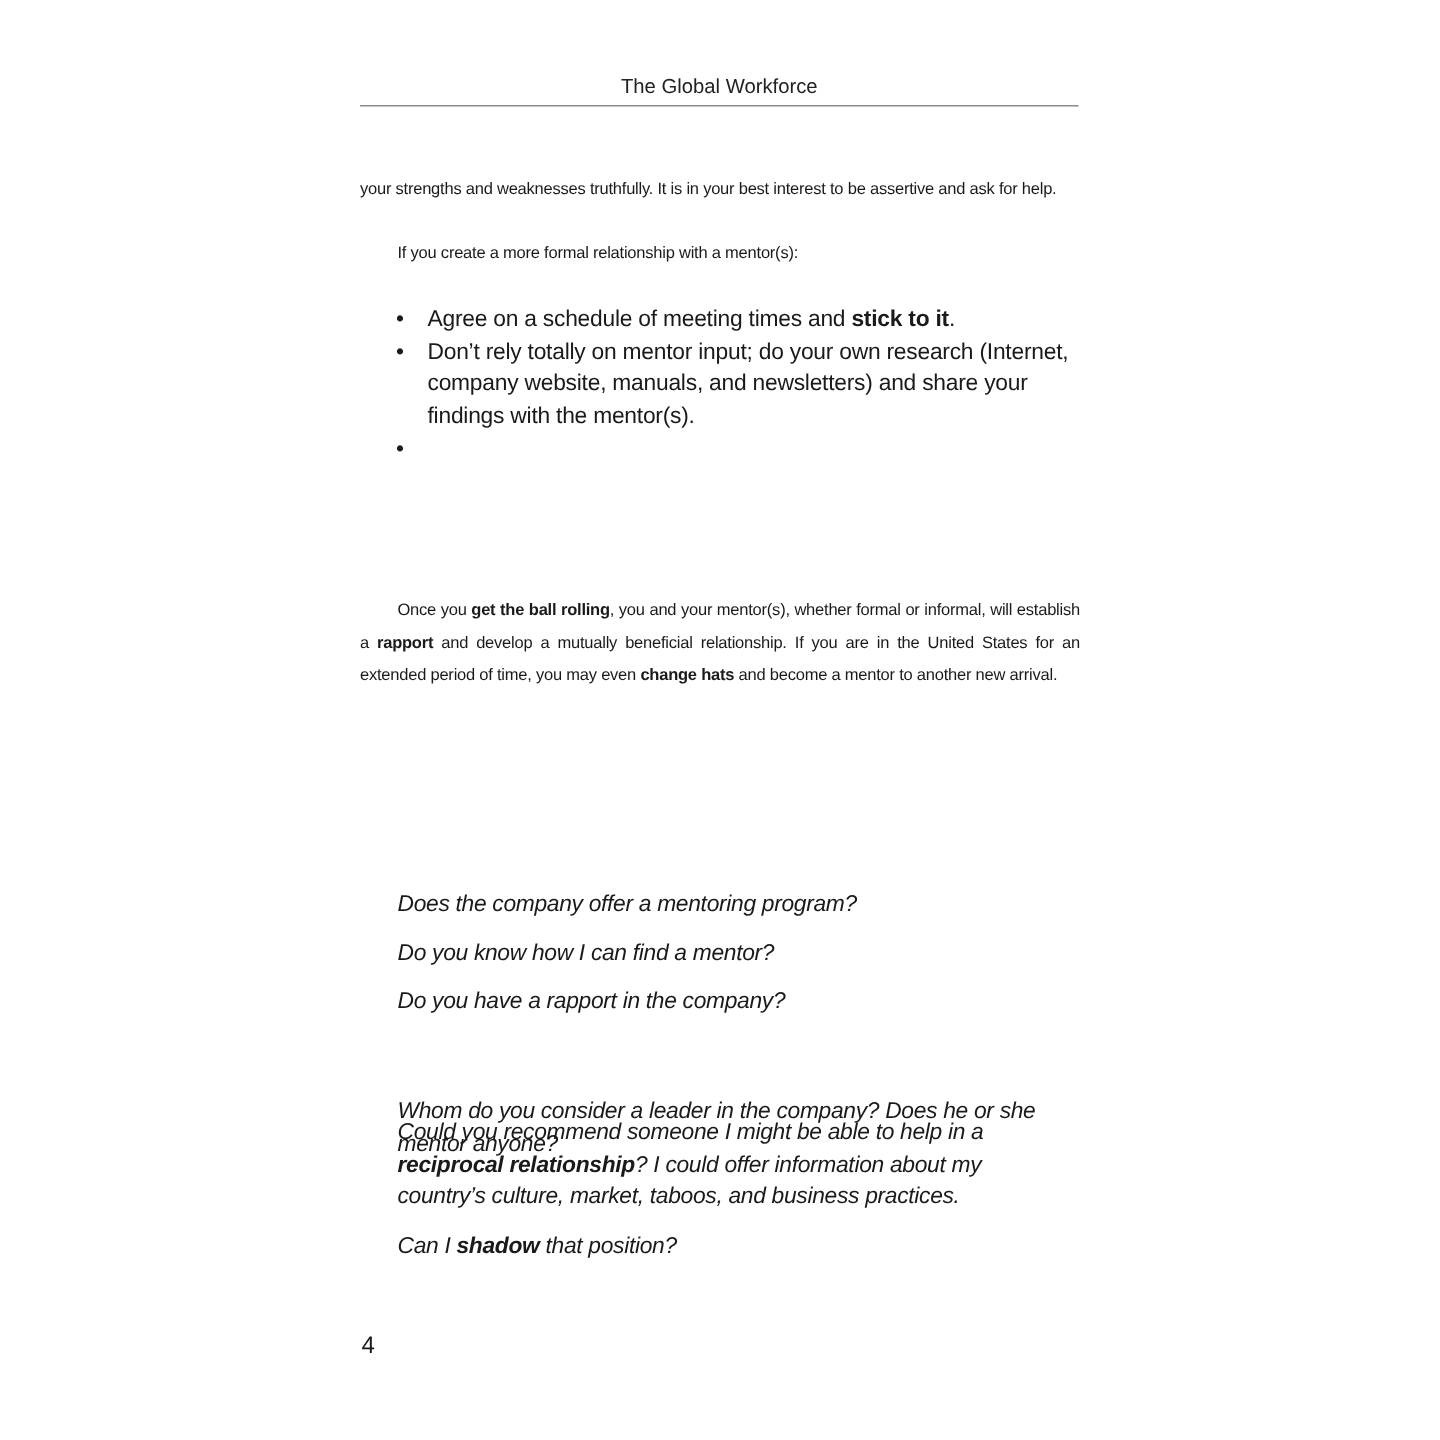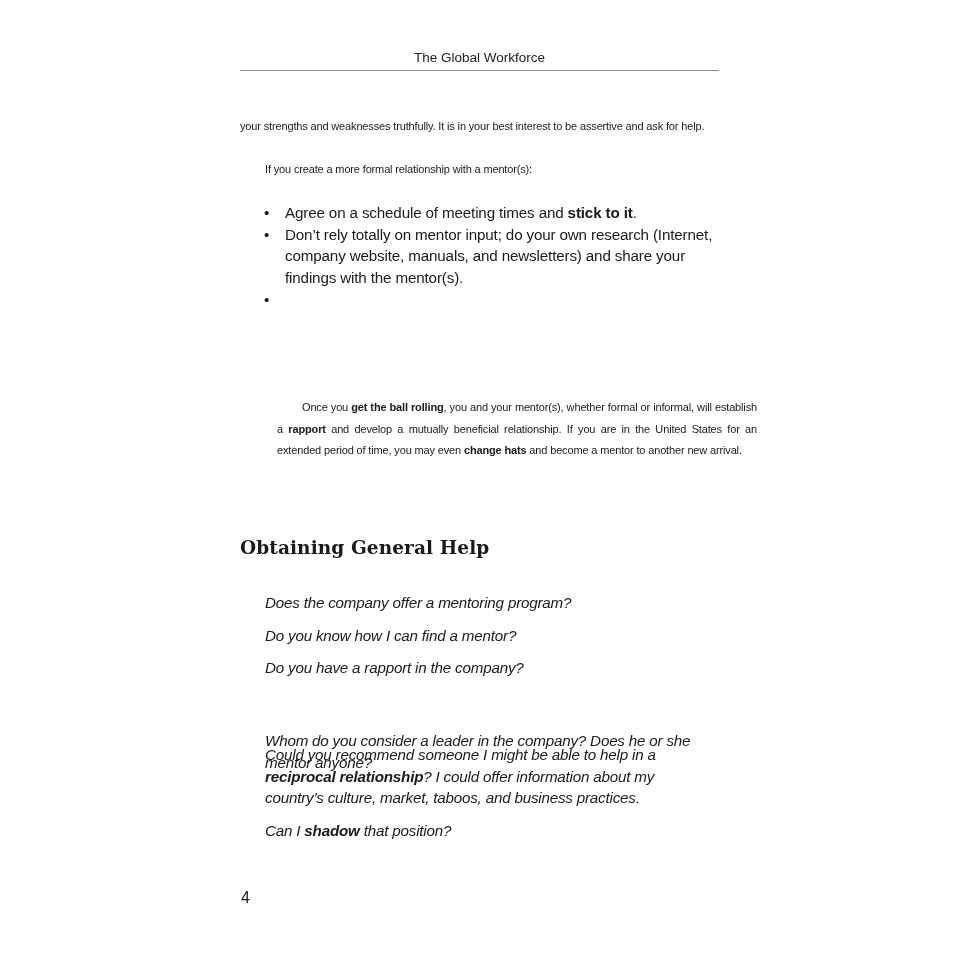--- a/index.html
+++ b/index.html
@@ -10,21 +10,21 @@
   .head-rule { position: absolute; left: 240px; top: 70px; width: 479px; height: 0;
                border-top: 1px solid #8a8a8a; }
   .body-text { position: absolute; left: 240px; width: 480px; font-size: 11px;
                line-height: 21.7px; color: #1a1a1a; letter-spacing: -0.15px; }
   .p1 { top: 116px; }
   .p2 { top: 159px; text-indent: 25px; }
   .bullets { position: absolute; left: 240px; top: 202px; width: 480px; margin: 0; padding: 0;
              list-style: none; font-size: 15.2px; line-height: 21.7px; letter-spacing: -0.15px; }
   .bullets li { position: relative; padding-left: 45px; }
   .bullet-dot { position: absolute; left: 24px; top: 0; }
-  .p3 { top: 397px; text-align: justify; text-indent: 25px; margin-left: 37px; }
+  .p3 { top: 397px; text-align: justify; text-indent: 25px; }
   b, .b { font-weight: bold; }
   .section-heading { position: absolute; left: 240px; top: 537px; width: 480px;
                      font-family: "DejaVu Serif", serif; font-weight: bold; font-size: 18.5px;
                      line-height: 22px; color: #1a1a1a; letter-spacing: 0.1px; }
   .phrase { position: absolute; left: 265px; width: 440px; font-style: italic; font-size: 15.2px;
             line-height: 21.7px; letter-spacing: -0.2px; color: #1a1a1a; }
   .ph1 { top: 592px; } .ph2 { top: 625px; } .ph3 { top: 657px; }
   .ph4 { top: 690px; margin-top: 40px; } .ph5 { top: 744px; } .ph6 { top: 820px; }
   .page-number { position: absolute; left: 241px; top: 888px; font-size: 16px; line-height: 20px; }
 </style>
@@ -47,21 +47,20 @@
     <span>Don’t rely totally on mentor input; do your own research (Internet, company website, manuals, and newsletters) and share your findings with the mentor(s).</span>
   </li>
   <li>
     <span class="bullet-dot">•</span>
   </li>
 </ul>
 
 <div class="body-text p3"><span>Once you </span><b>get the ball rolling</b><span>, you and your mentor(s), whether formal or informal, will establish a </span><b>rapport</b><span> and develop a mutually beneficial relationship. If you are in the United States for an extended period of time, you may even </span><b>change hats</b><span> and become a mentor to another new arrival.</span></div>
 
 <div class="section-heading">
-  <div>Obtaining General Help</div>
 </div>
 
 <div class="phrase ph1">Does the company offer a mentoring program?</div>
 <div class="phrase ph2">Do you know how I can find a mentor?</div>
 <div class="phrase ph3">Do you have a rapport in the company?</div>
 <div class="phrase ph4">Whom do you consider a leader in the company? Does he or she mentor anyone?</div>
 <div class="phrase ph5"><span>Could you recommend someone I might be able to help in a </span><b>reciprocal relationship</b><span>? I could offer information about my country’s culture, market, taboos, and business practices.</span></div>
 <div class="phrase ph6"><span>Can I </span><b>shadow</b><span> that position?</span></div>
 
 <div class="page-number">4</div>

